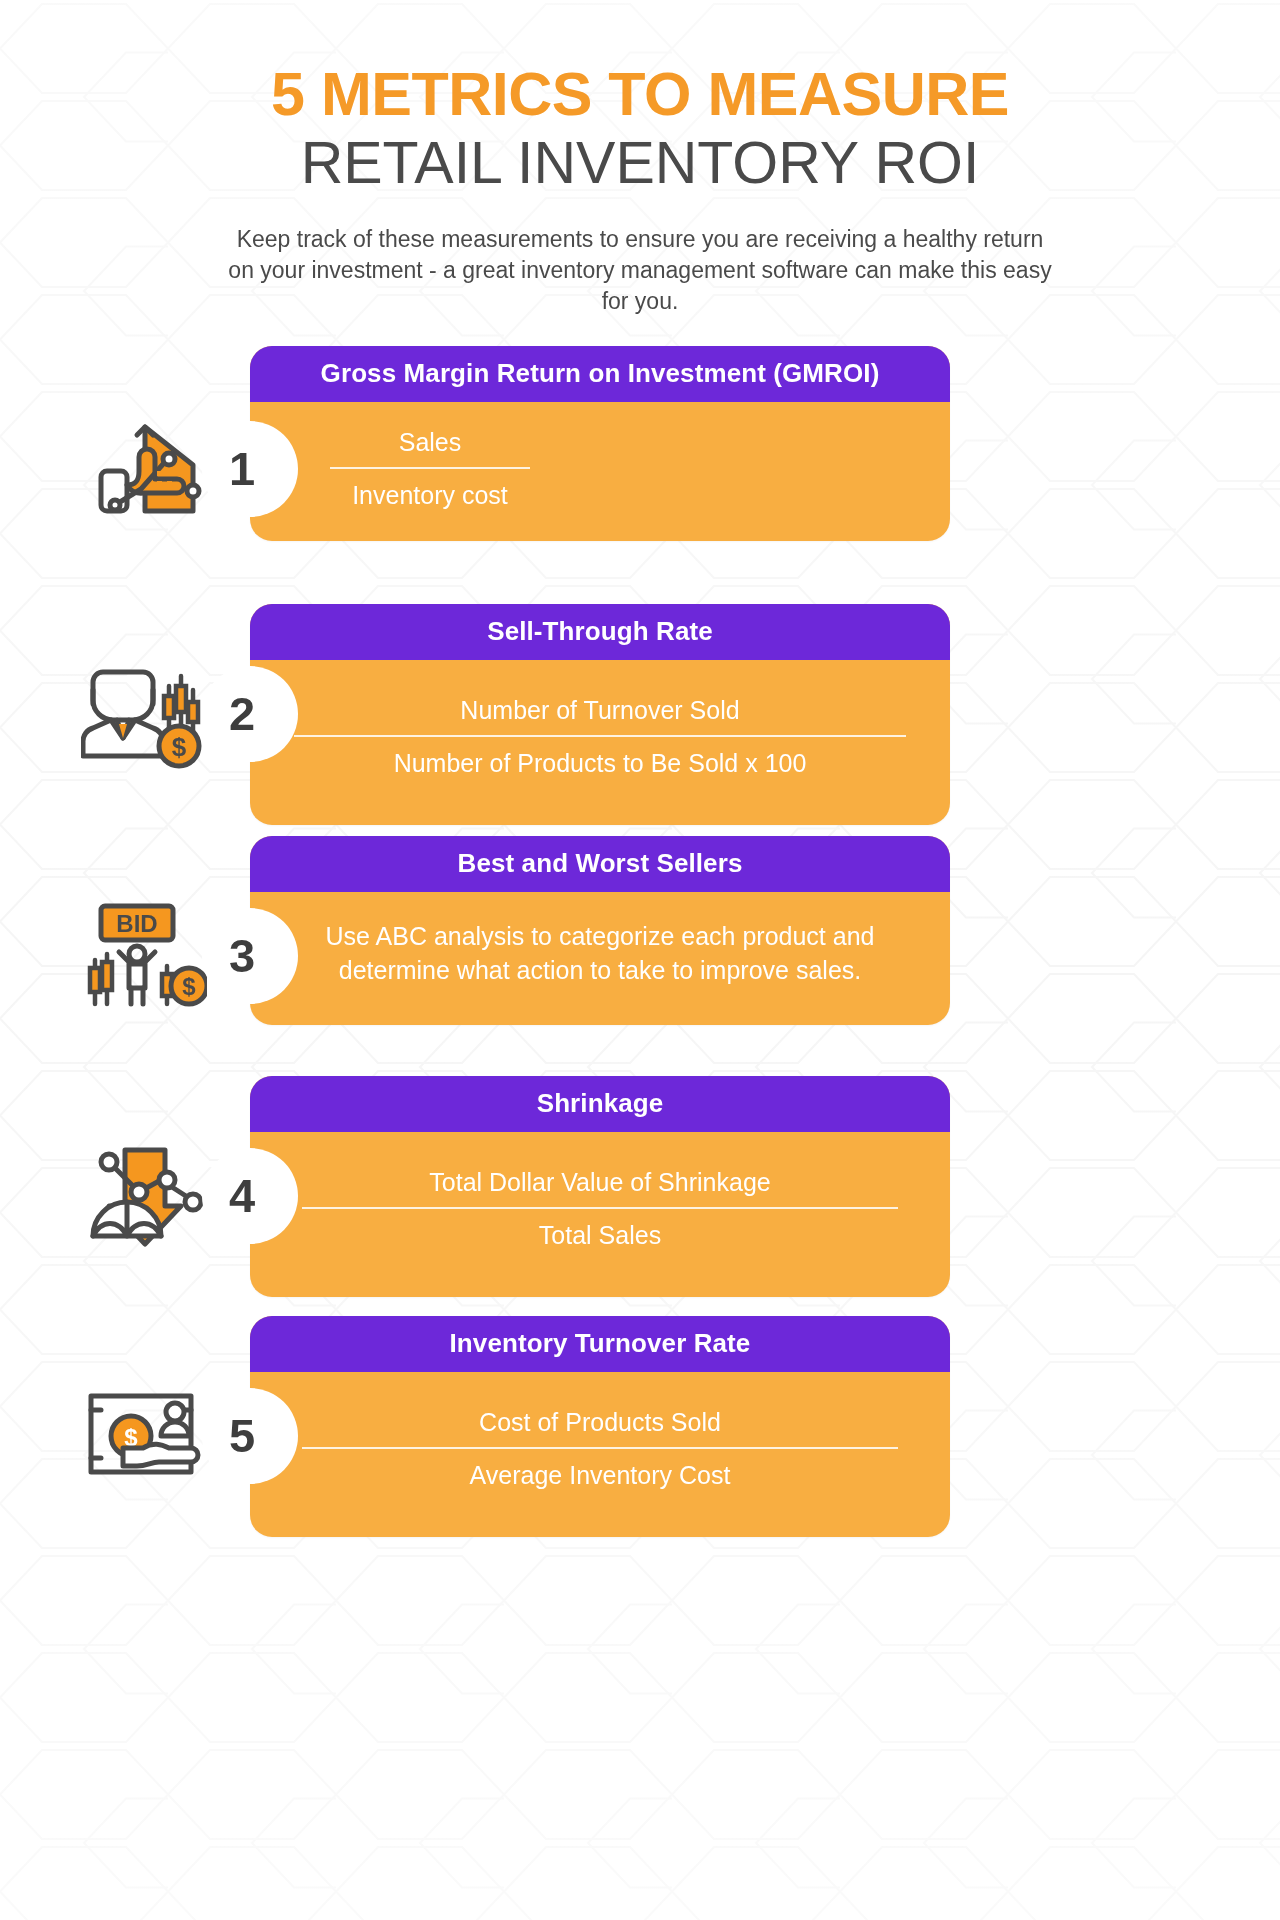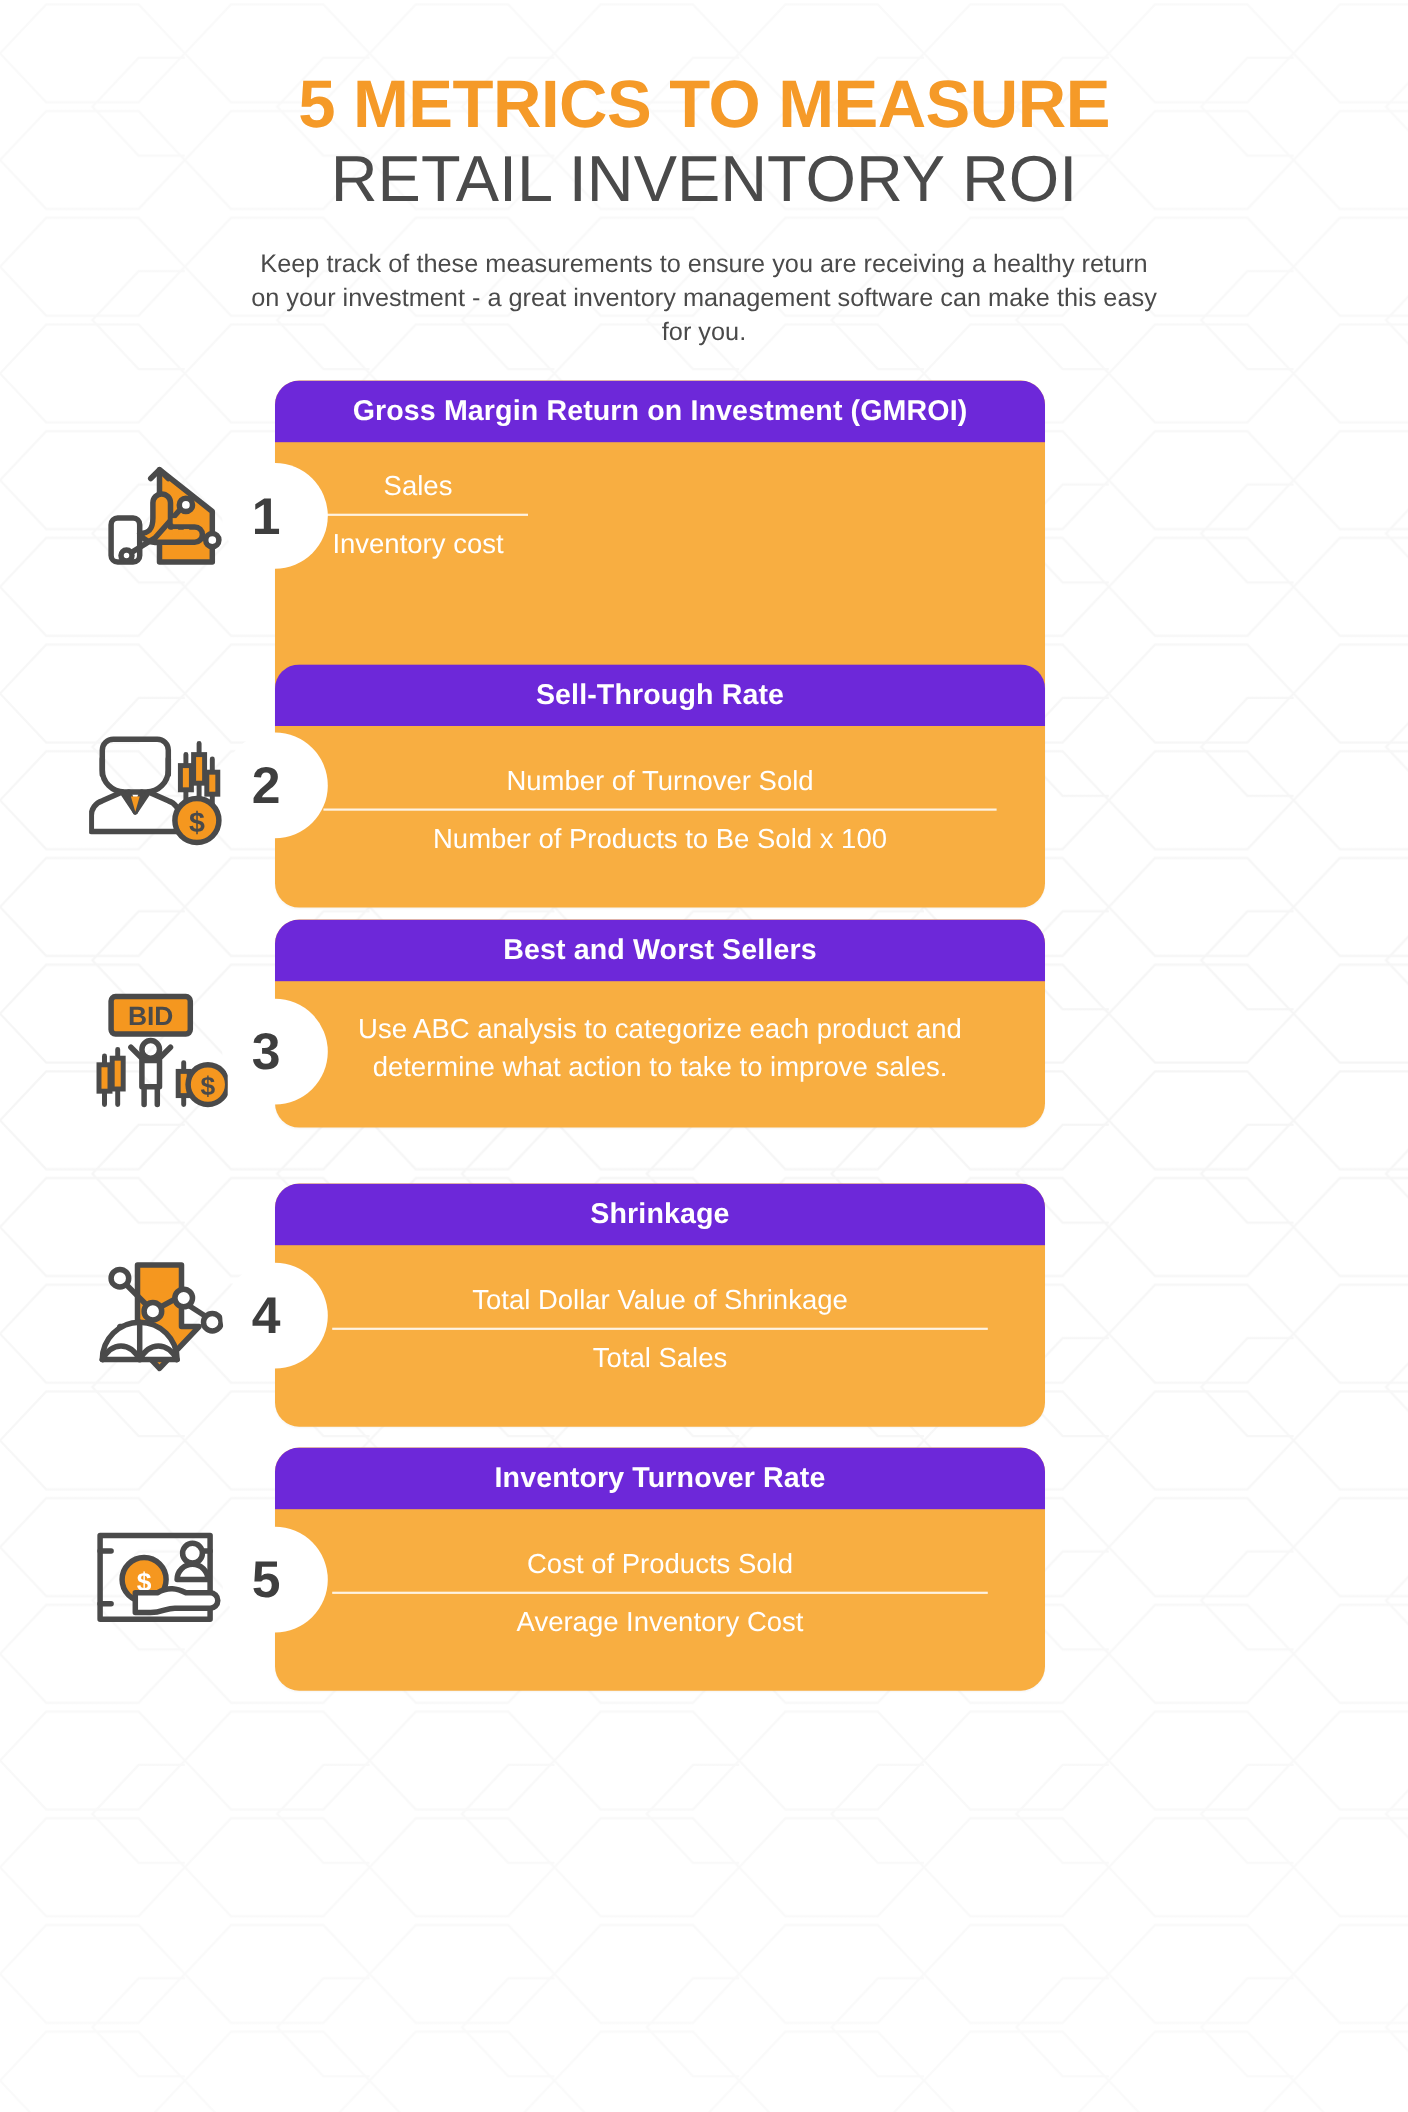--- a/index.html
+++ b/index.html
@@ -147,23 +147,22 @@
   .fraction .rule {
     height: 1.5px;
     background: rgba(255,255,255,0.85);
     margin: 0 auto;
   }
   .fraction .denom { padding-top: 10px; }
 
   
   .split {
     display: flex;
-    align-items: flex-start;
+    align-items: flex-end;
     gap: 0px;
-    flex-direction: column;
   }
   .split .left  { flex: 0 0 300px; }
   .split .right {
     flex: 1;
     text-align: center;
     font-size: 25px;
     line-height: 1.32;
     padding-left: 6px;
   }
   .split .left .rule { width: 200px; }

